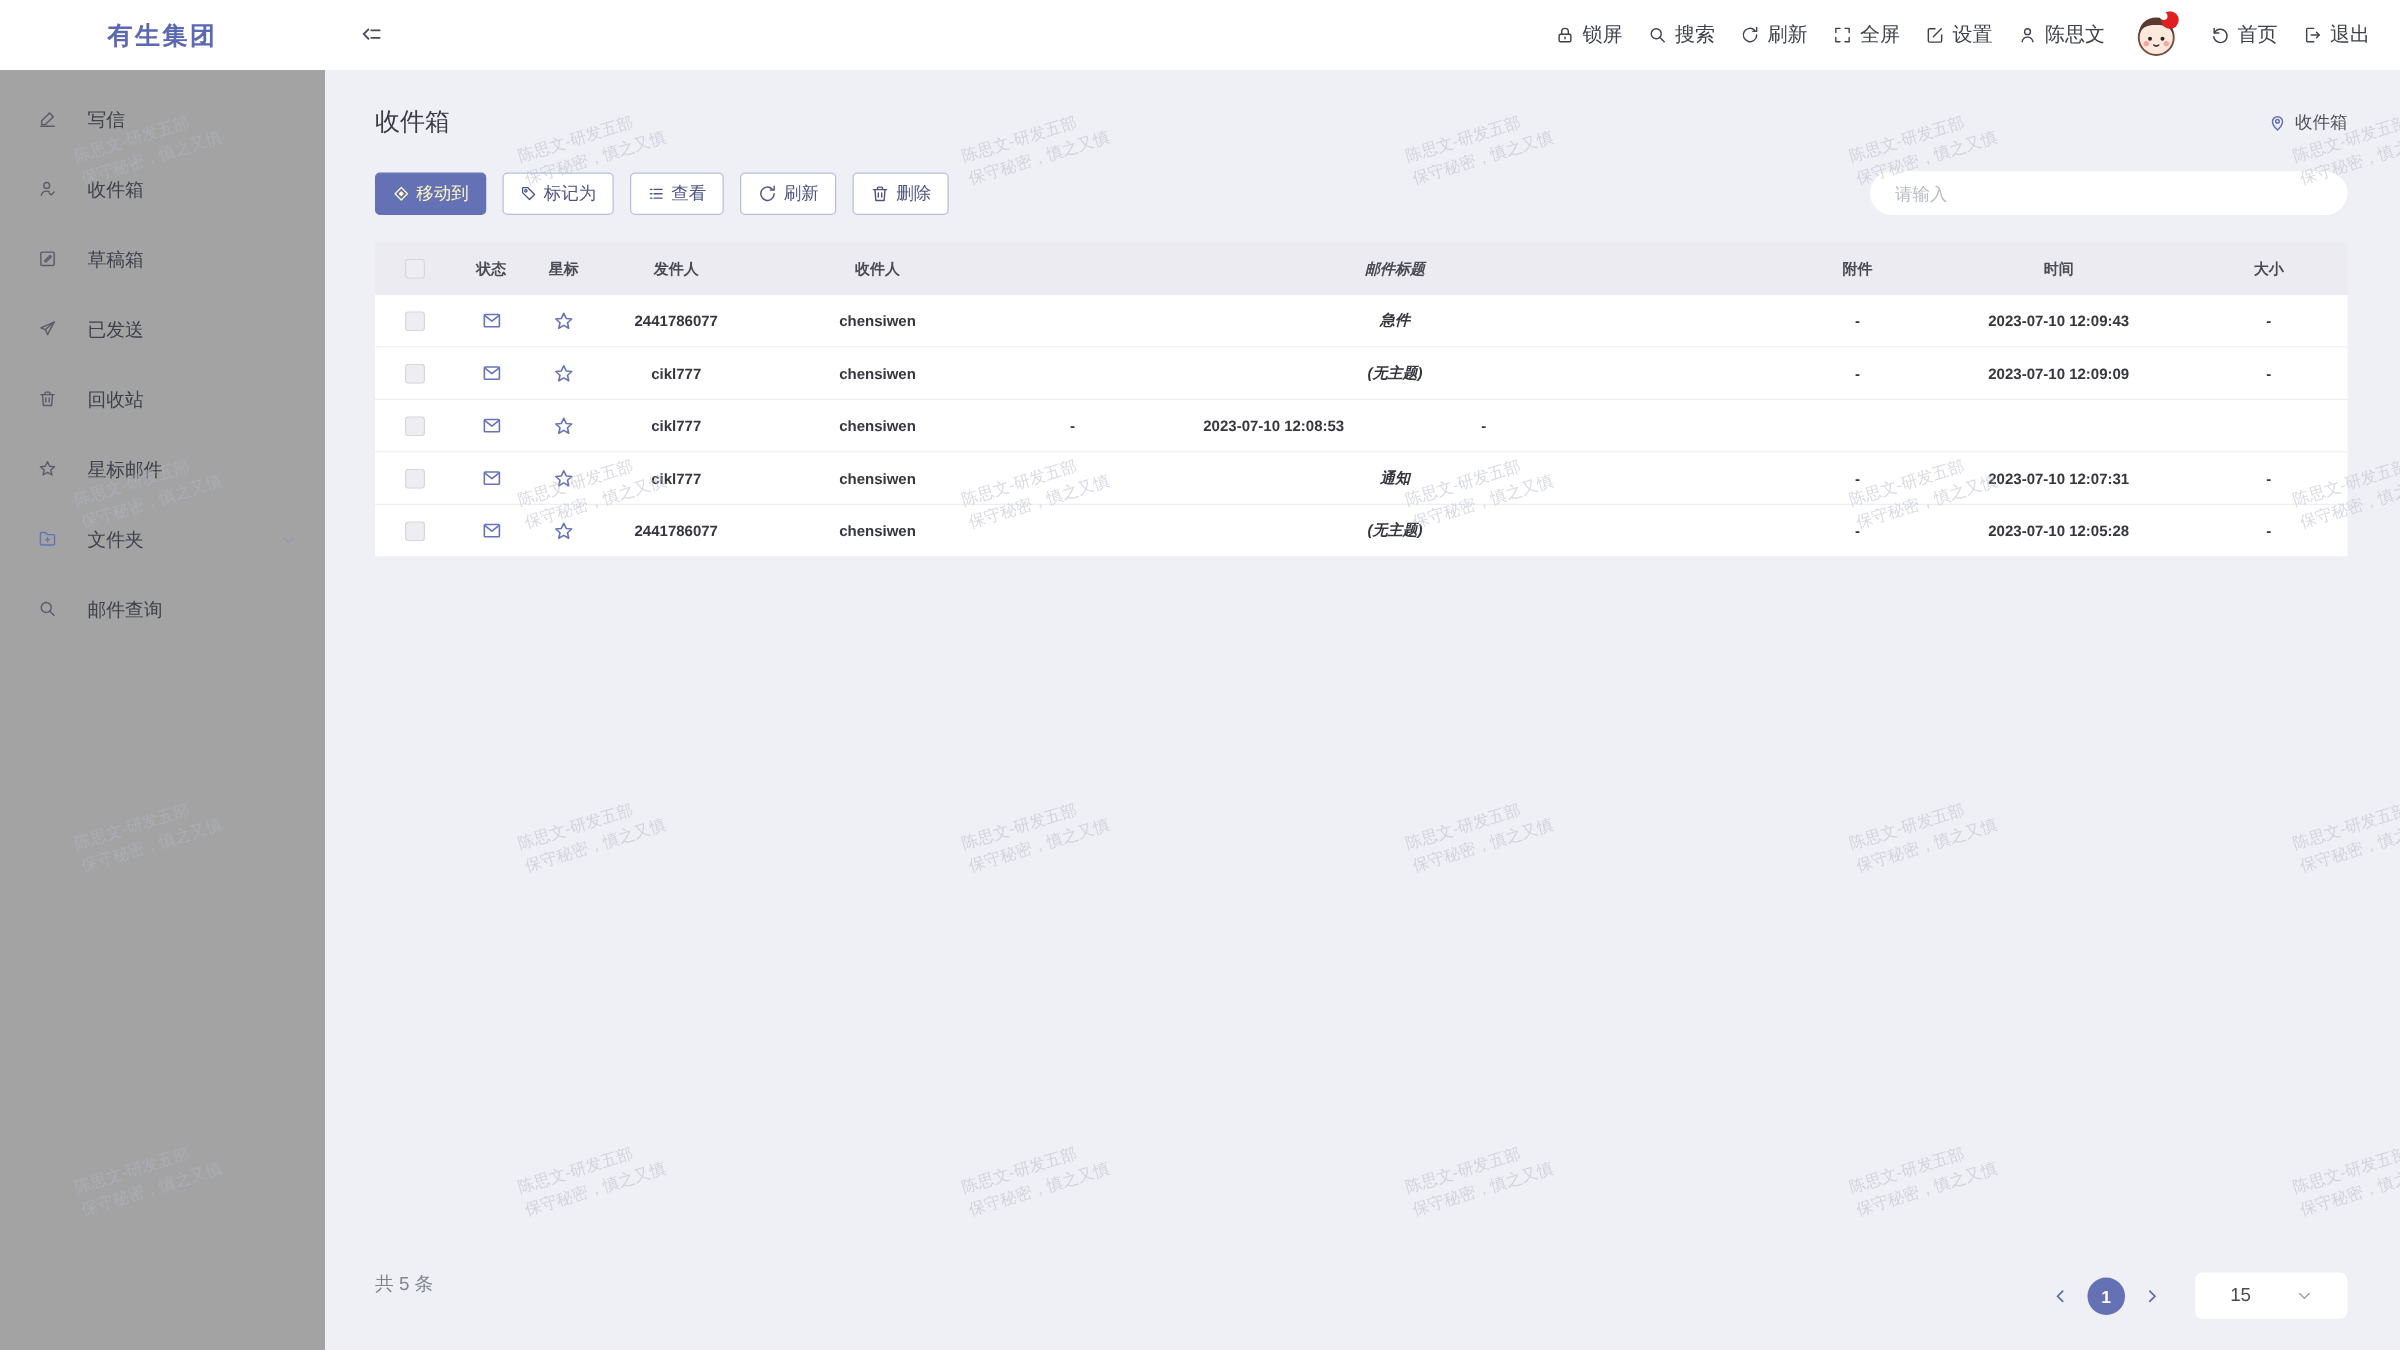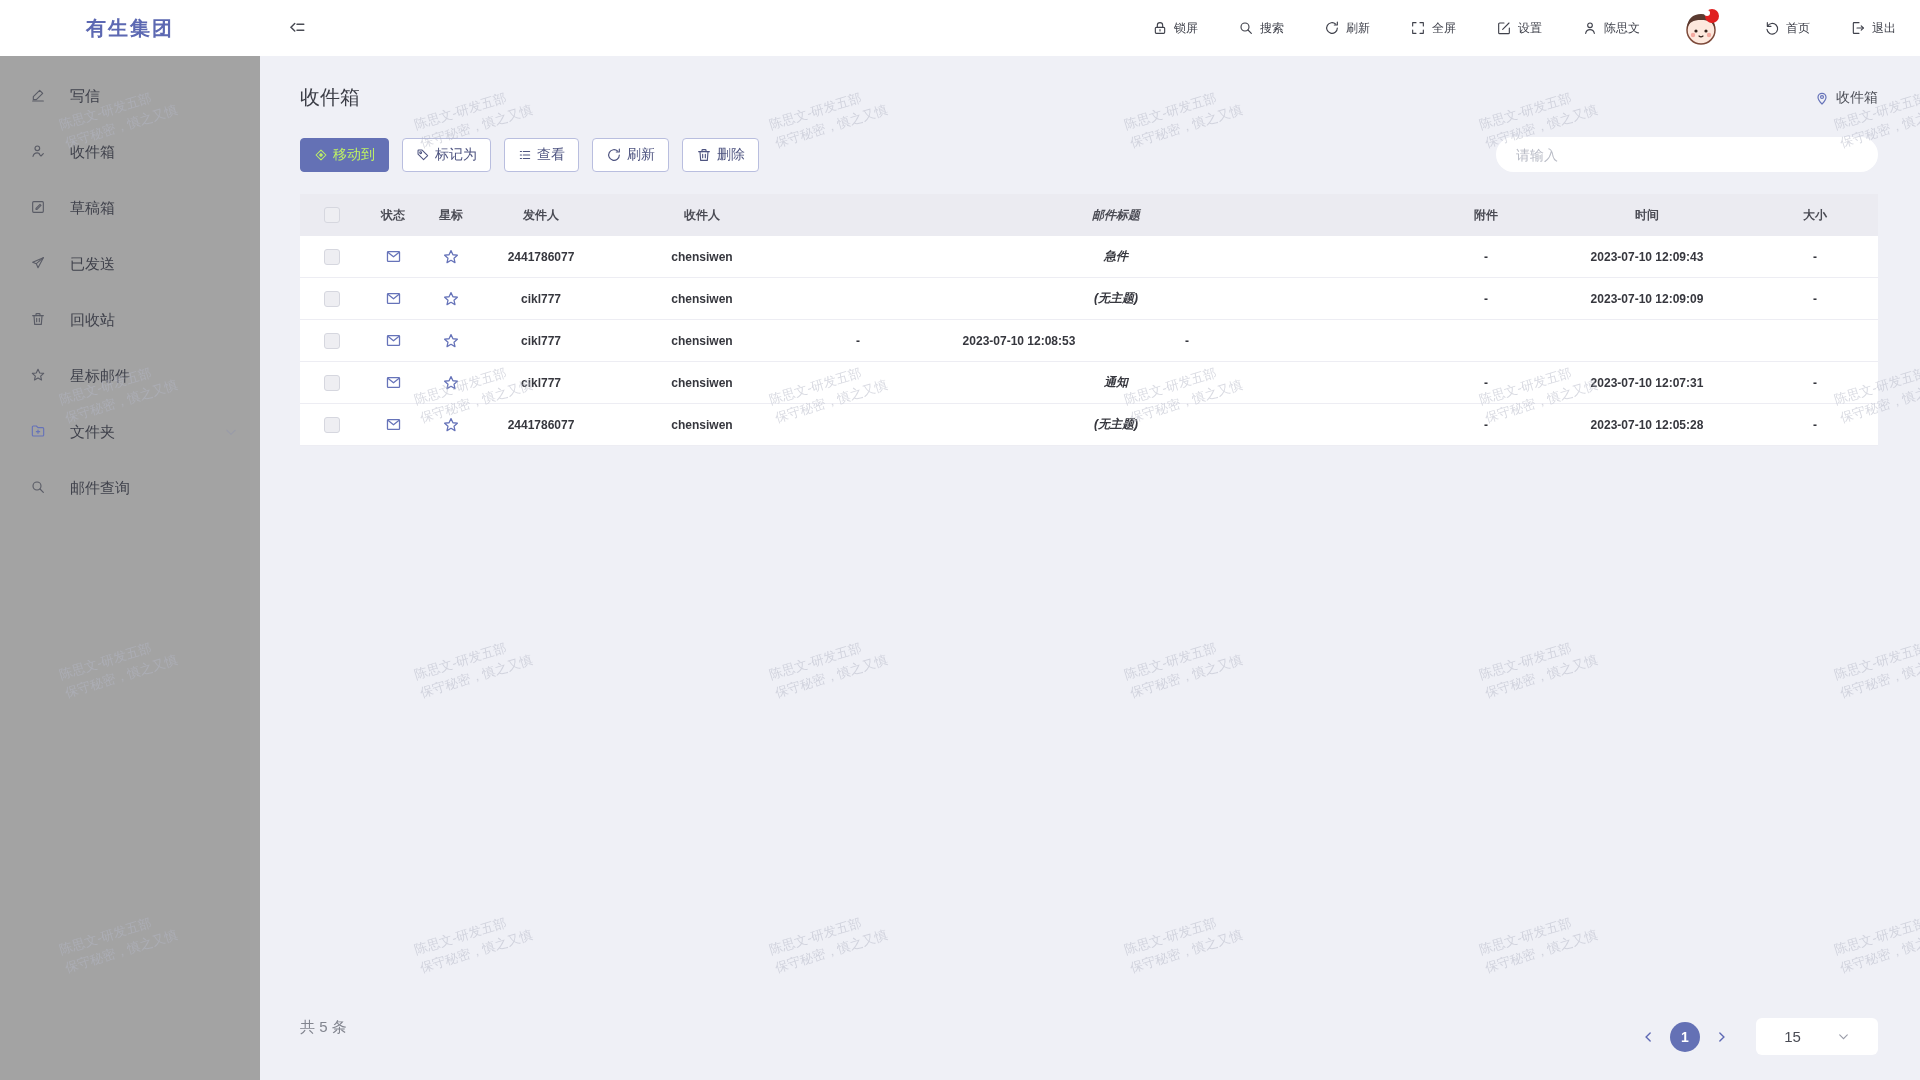--- a/index.html
+++ b/index.html
@@ -13,22 +13,22 @@
   .topbar {
     position:absolute; left:0; top:0; width:1920px; height:56px;
     background:#ffffff; display:flex; align-items:center; z-index:5;
   }
   .logo {
     width:260px; text-align:center; font-size:20px; font-weight:bold;
     color:#5c68b2; letter-spacing:2px;
   }
   .collapse-btn { margin-left:28px; color:#4a4c55; cursor:pointer; display:flex; align-items:center; }
   .topbar-right {
-    margin-left:auto; display:flex; align-items:center; gap:40px;
-    padding-right:24px; font-size:12px; color:#3f414b;
+    margin-left:auto; display:flex; align-items:center; gap:20px;
+    padding-right:24px; font-size:16px; color:#3f414b;
   }
   .tb-item { display:flex; align-items:center; gap:6px; cursor:pointer; white-space:nowrap; }
   .tb-item svg { display:block; }
   .avatar-wrap { width:44px; height:48px; display:flex; align-items:center; justify-content:center; }
 
   
   .sidebar {
     position:absolute; left:0; top:56px; width:260px; height:1024px;
     background:#a3a3a3; padding-top:12px; z-index:4;
   }
@@ -50,21 +50,21 @@
   .page-title { font-size:20px; color:#3b3d46; }
   .breadcrumb { display:flex; align-items:center; gap:6px; font-size:14px; color:#4e5059; }
   .breadcrumb svg { display:block; }
 
   .toolbar { margin-top:26px; display:flex; align-items:center; }
   .btn {
     height:34px; border:1px solid #b9bedf; border-radius:4px; background:#ffffff;
     color:#4e5480; font-size:14px; display:inline-flex; align-items:center; gap:5px;
     padding:0 13px; margin-right:13px; cursor:pointer; font-family:inherit;
   }
-  .btn.primary { background:#6471b5; border-color:#6471b5; color:#bef264; }
+  .btn.primary { background:#6471b5; border-color:#6471b5; color:#fef9c3; }
   .btn svg { display:block; }
   .search-box { margin-left:auto; position:relative; }
   .search-input {
     width:382px; height:35px; border:none; outline:none; border-radius:18px;
     background:#ffffff; padding:0 20px; font-size:14px; color:#3f414b;
     font-family:inherit;
   }
   .search-input::placeholder { color:#b9bcc6; }
 
   

